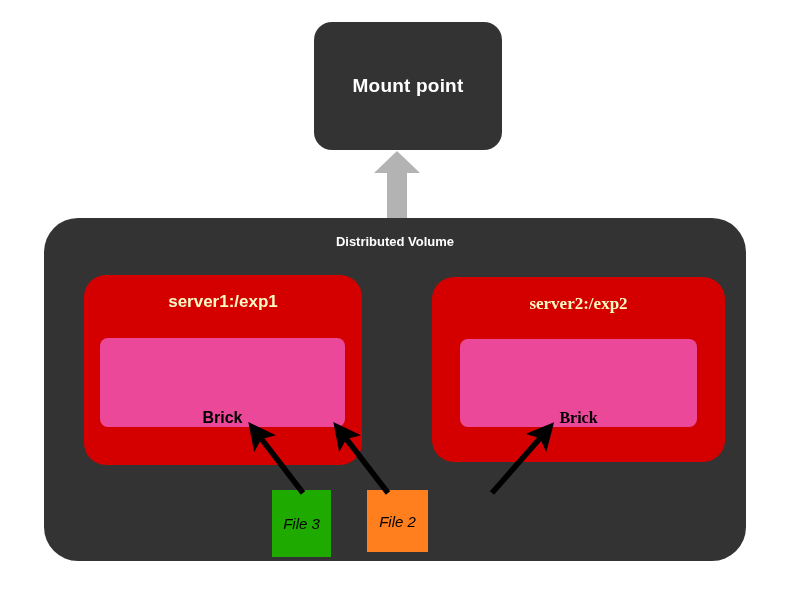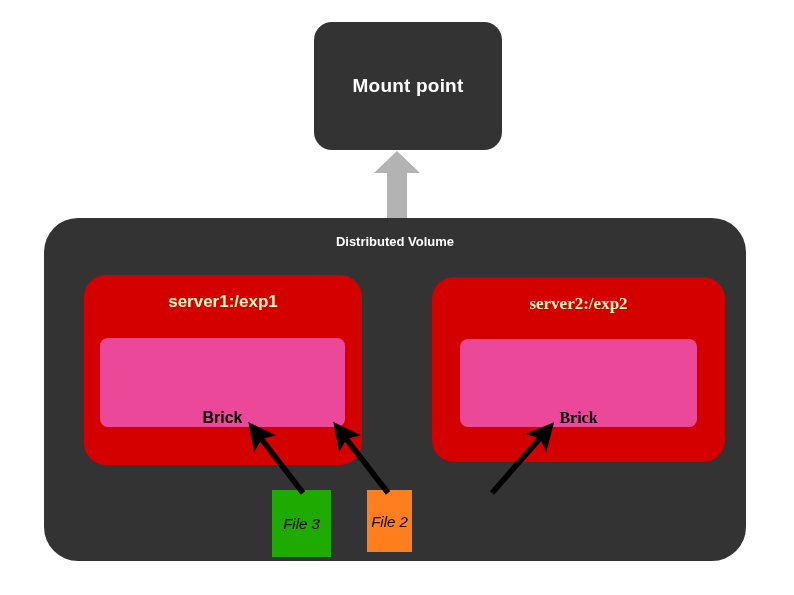--- a/index.html
+++ b/index.html
@@ -104,21 +104,21 @@
     align-items: center;
     justify-content: center;
   }
   .file-label {
     color: #000000;
     font-size: 15px;
     font-style: italic;
     font-family: "Liberation Sans", sans-serif;
   }
   .file-1 { left: 272px; top: 490px; width: 59px; height: 67px; background: #1faa00; }
-  .file-2 { left: 367px; top: 490px; width: 45px; height: 62px; background: #ff7f1f; }
+  .file-2 { left: 367px; top: 490px; width: 61px; height: 62px; background: #ff7f1f; }
   .file-3 { left: 462px; top: 491px; width: 58px; height: 59px; background: #df3d0d; }
   
   .arrows-layer {
     position: absolute;
     left: 0;
     top: 0;
     width: 794px;
     height: 595px;
     pointer-events: none;
   }

